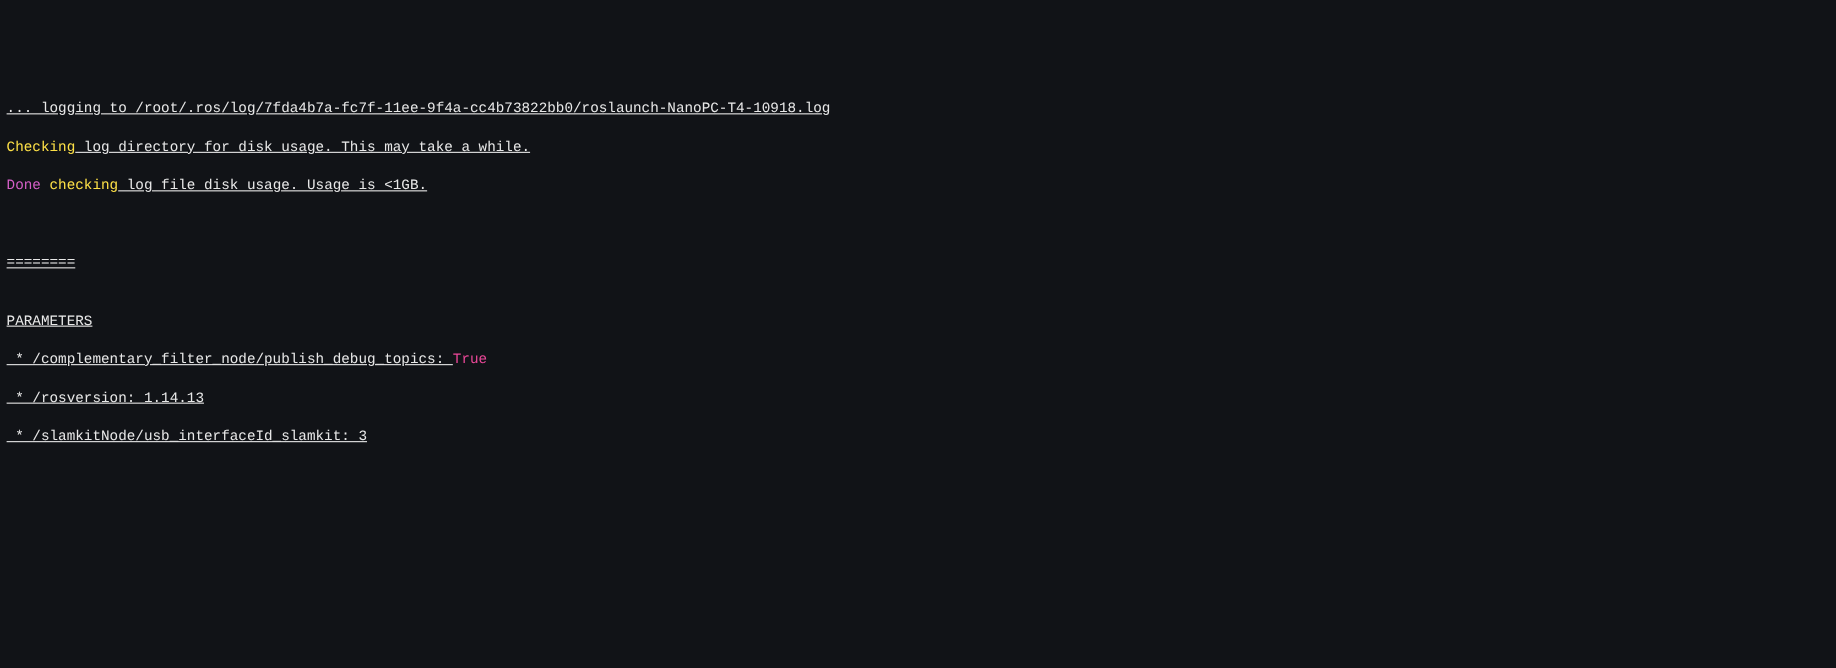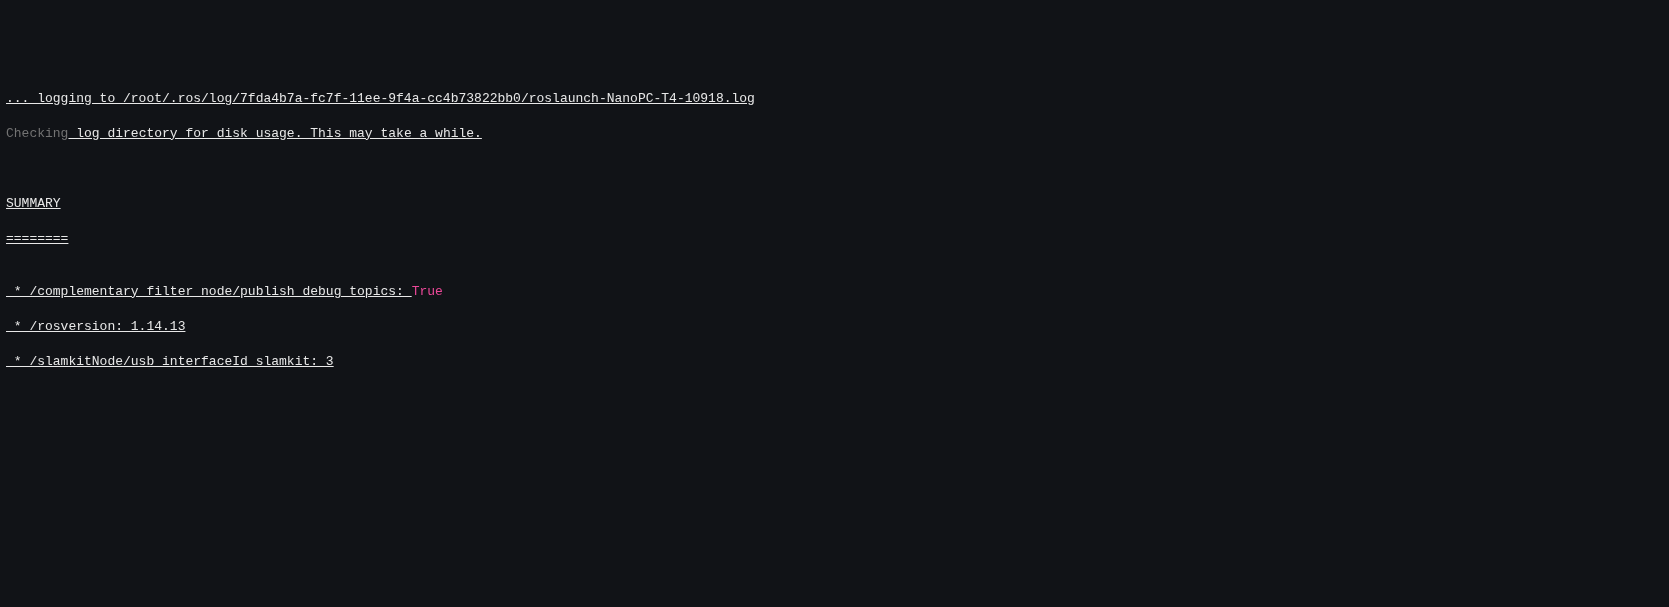--- a/index.html
+++ b/index.html
@@ -8,39 +8,40 @@
     color: #e8e8e8;
     font-family: "Consolas", "Monaco", "Courier New", monospace;
     font-size: 13px;
     line-height: 1.35;
     padding: 2px 6px;
     white-space: pre;
     width: 1669px;
     height: 607px;
     overflow: hidden;
   }
-  .c-cyan   { color: #737373; text-align: center; }
+  .c-cyan   { color: #fde047; text-align: center; }
   .c-magenta{ color: #d65fc8; }
   .c-green  { color: #ec4899; }
   .c-white  { color: #e8e8e8; text-decoration: underline; }
   .line { display: block; }
 </style>
 </head>
 <body>
 
 
 
 <div>
 <span class="line"><span class="c-white">... logging to /root/.ros/log/7fda4b7a-fc7f-11ee-9f4a-cc4b73822bb0/roslaunch-NanoPC-T4-10918.log</span></span>
 <span class="line"><span class="c-cyan">Checking</span><span class="c-white"> log directory for disk usage. This may take a while.</span></span>
+<span class="line"><span class="c-magenta">Done</span><span class="c-cyan"> checking</span><span class="c-white"> log file disk usage. Usage is &lt;1GB.</span></span>
 <span class="line"></span>
 <span class="line"></span>
-<span class="line"><span class="c-white">SUMMARY</span></span>
 <span class="line"><span class="c-white">========</span></span>
 <span class="line"></span>
+<span class="line"><span class="c-white">PARAMETERS</span></span>
 <span class="line"><span class="c-white"> * /complementary_filter_node/publish_debug_topics: </span><span class="c-green">True</span></span>
 <span class="line"><span class="c-white"> * /rosversion: 1.14.13</span></span>
 <span class="line"><span class="c-white"> * /slamkitNode/usb_interfaceId_slamkit: 3</span></span>
 
 
 
 
 <span class="line"></span>
 
 

